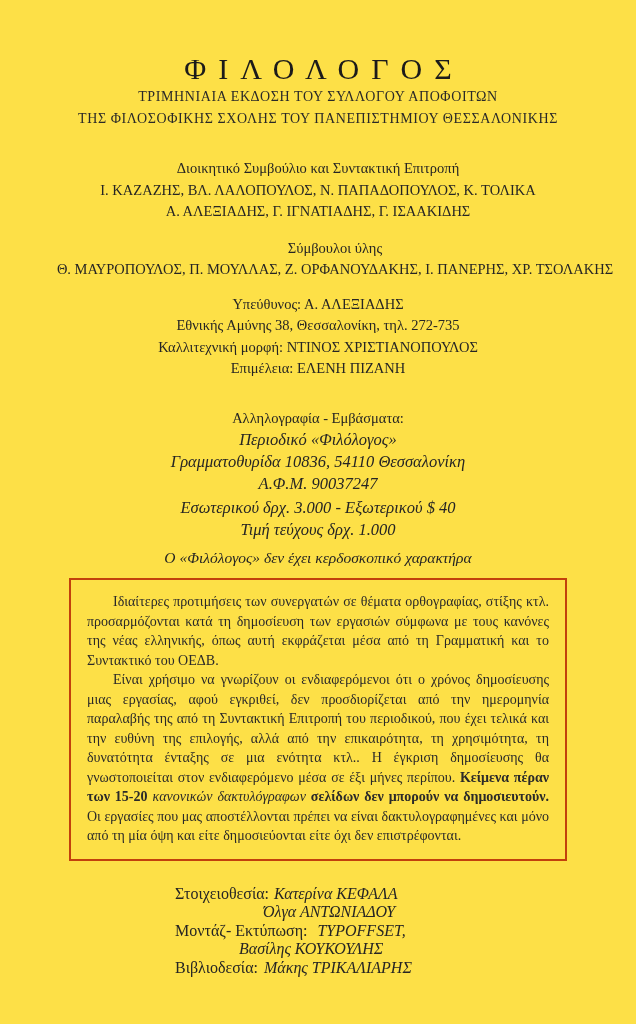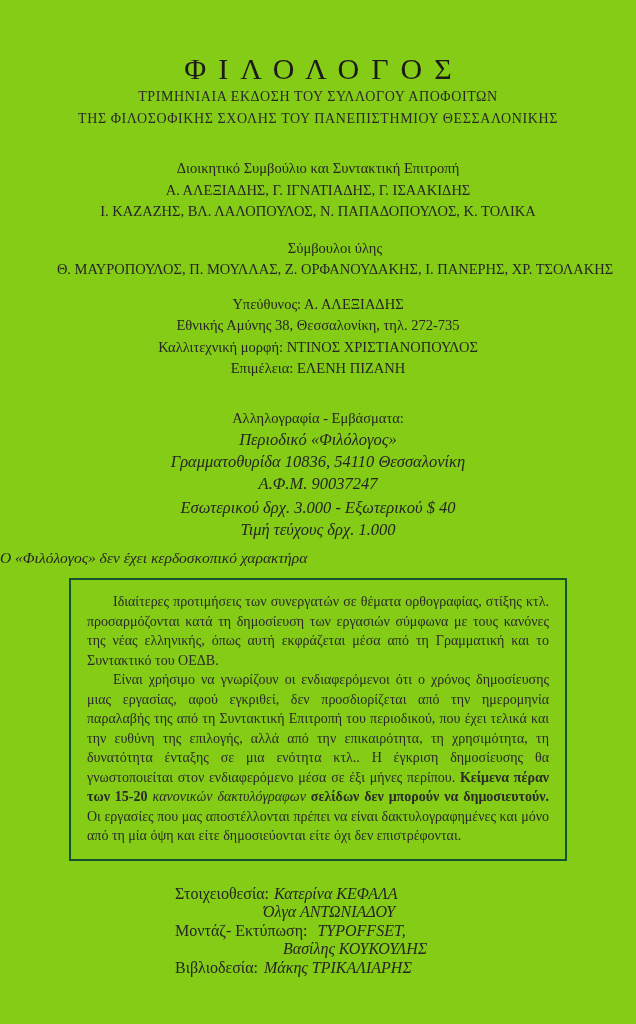--- a/index.html
+++ b/index.html
@@ -1,21 +1,21 @@
 <!DOCTYPE html>
 <html lang="el"><head>
 <meta charset="utf-8">
 <style>
   html, body { margin: 0; padding: 0; background: #e8e7e4; }
   .page {
     position: relative;
     width: 636px;
     height: 1024px;
     margin: 0 auto;
-    background: #84cc16;
+    background: #fde047;
     color: #262524;
     font-family: "Liberation Serif", "DejaVu Serif", serif;
     overflow: hidden;
     box-shadow: 0 0 4px rgba(0,0,0,.15);
   }
   .title {
     margin: 52px 0 0 0;
     text-align: center;
     font-size: 30px;
     font-weight: 400;
@@ -34,62 +34,63 @@
   .sec { text-align: center; font-size: 14.5px; line-height: 21.5px; }
   .sec .names { white-space: nowrap; }
   .board { margin-top: 29px; }
   .advisors { margin-top: 15px; padding-left: 34px; }
   .responsible { margin-top: 13px; }
   .correspondence { margin-top: 28px; }
   .subscription { margin-top: 2px; }
   .italic-line { font-style: italic; font-size: 16.5px; line-height: 22px; }
   .nonprofit {
     margin-top: 8px;
+    text-align: center;
     font-style: italic;
     font-size: 15.5px;
   }
   .notice-box {
     box-sizing: border-box;
     width: 498px;
     margin: 11px auto 0 auto;
-    border: 2px solid #14532d;
+    border: 2px solid #c2410c;
     padding: 12px 16px 13px 16px;
     font-size: 14px;
     line-height: 19.5px;
     text-align: justify;
     color: #2b2a29;
   }
   .notice-box p { margin: 0; text-indent: 26px; }
   .notice-box .b { font-weight: bold; }
   .notice-box .bi { font-weight: normal; font-style: italic; }
   .credits {
     margin: 24px 0 0 175px;
     font-size: 16px;
     line-height: 18.5px;
   }
   .credits .label { margin-right: 5px; }
   .credits .value { font-style: italic; }
   .credits .cont-olga .value { margin-left: 88px; }
-  .credits .cont-vasilis .value { margin-left: 108px; text-align: center; }
+  .credits .cont-vasilis .value { margin-left: 64px; text-align: center; }
   .credits .row-montaz .value { margin-left: 5px; }
   .credits .row-biblio .value { margin-left: 1px; }
 </style>
 </head>
 <body>
 
 <div class="page">
 
   <h1 class="title">ΦΙΛΟΛΟΓΟΣ</h1>
   <div class="subtitle first">ΤΡΙΜΗΝΙΑΙΑ ΕΚΔΟΣΗ ΤΟΥ ΣΥΛΛΟΓΟΥ ΑΠΟΦΟΙΤΩΝ</div>
   <div class="subtitle">ΤΗΣ ΦΙΛΟΣΟΦΙΚΗΣ ΣΧΟΛΗΣ ΤΟΥ ΠΑΝΕΠΙΣΤΗΜΙΟΥ ΘΕΣΣΑΛΟΝΙΚΗΣ</div>
 
   <section class="sec board">
     <div>Διοικητικό Συμβούλιο και Συντακτική Επιτροπή</div>
+    <div class="names">Ι. ΚΑΖΑΖΗΣ, ΒΛ. ΛΑΛΟΠΟΥΛΟΣ, Ν. ΠΑΠΑΔΟΠΟΥΛΟΣ, Κ. ΤΟΛΙΚΑ</div>
     <div class="names">Α. ΑΛΕΞΙΑΔΗΣ, Γ. ΙΓΝΑΤΙΑΔΗΣ, Γ. ΙΣΑΑΚΙΔΗΣ</div>
-    <div class="names">Ι. ΚΑΖΑΖΗΣ, ΒΛ. ΛΑΛΟΠΟΥΛΟΣ, Ν. ΠΑΠΑΔΟΠΟΥΛΟΣ, Κ. ΤΟΛΙΚΑ</div>
   </section>
 
   <section class="sec advisors">
     <div>Σύμβουλοι ύλης</div>
     <div class="names">Θ. ΜΑΥΡΟΠΟΥΛΟΣ, Π. ΜΟΥΛΛΑΣ, Ζ. ΟΡΦΑΝΟΥΔΑΚΗΣ, Ι. ΠΑΝΕΡΗΣ, ΧΡ. ΤΣΟΛΑΚΗΣ</div>
   </section>
 
   <section class="sec responsible">
     <div>Υπεύθυνος: Α. ΑΛΕΞΙΑΔΗΣ</div>
     <div>Εθνικής Αμύνης 38, Θεσσαλονίκη, τηλ. 272-735</div>

